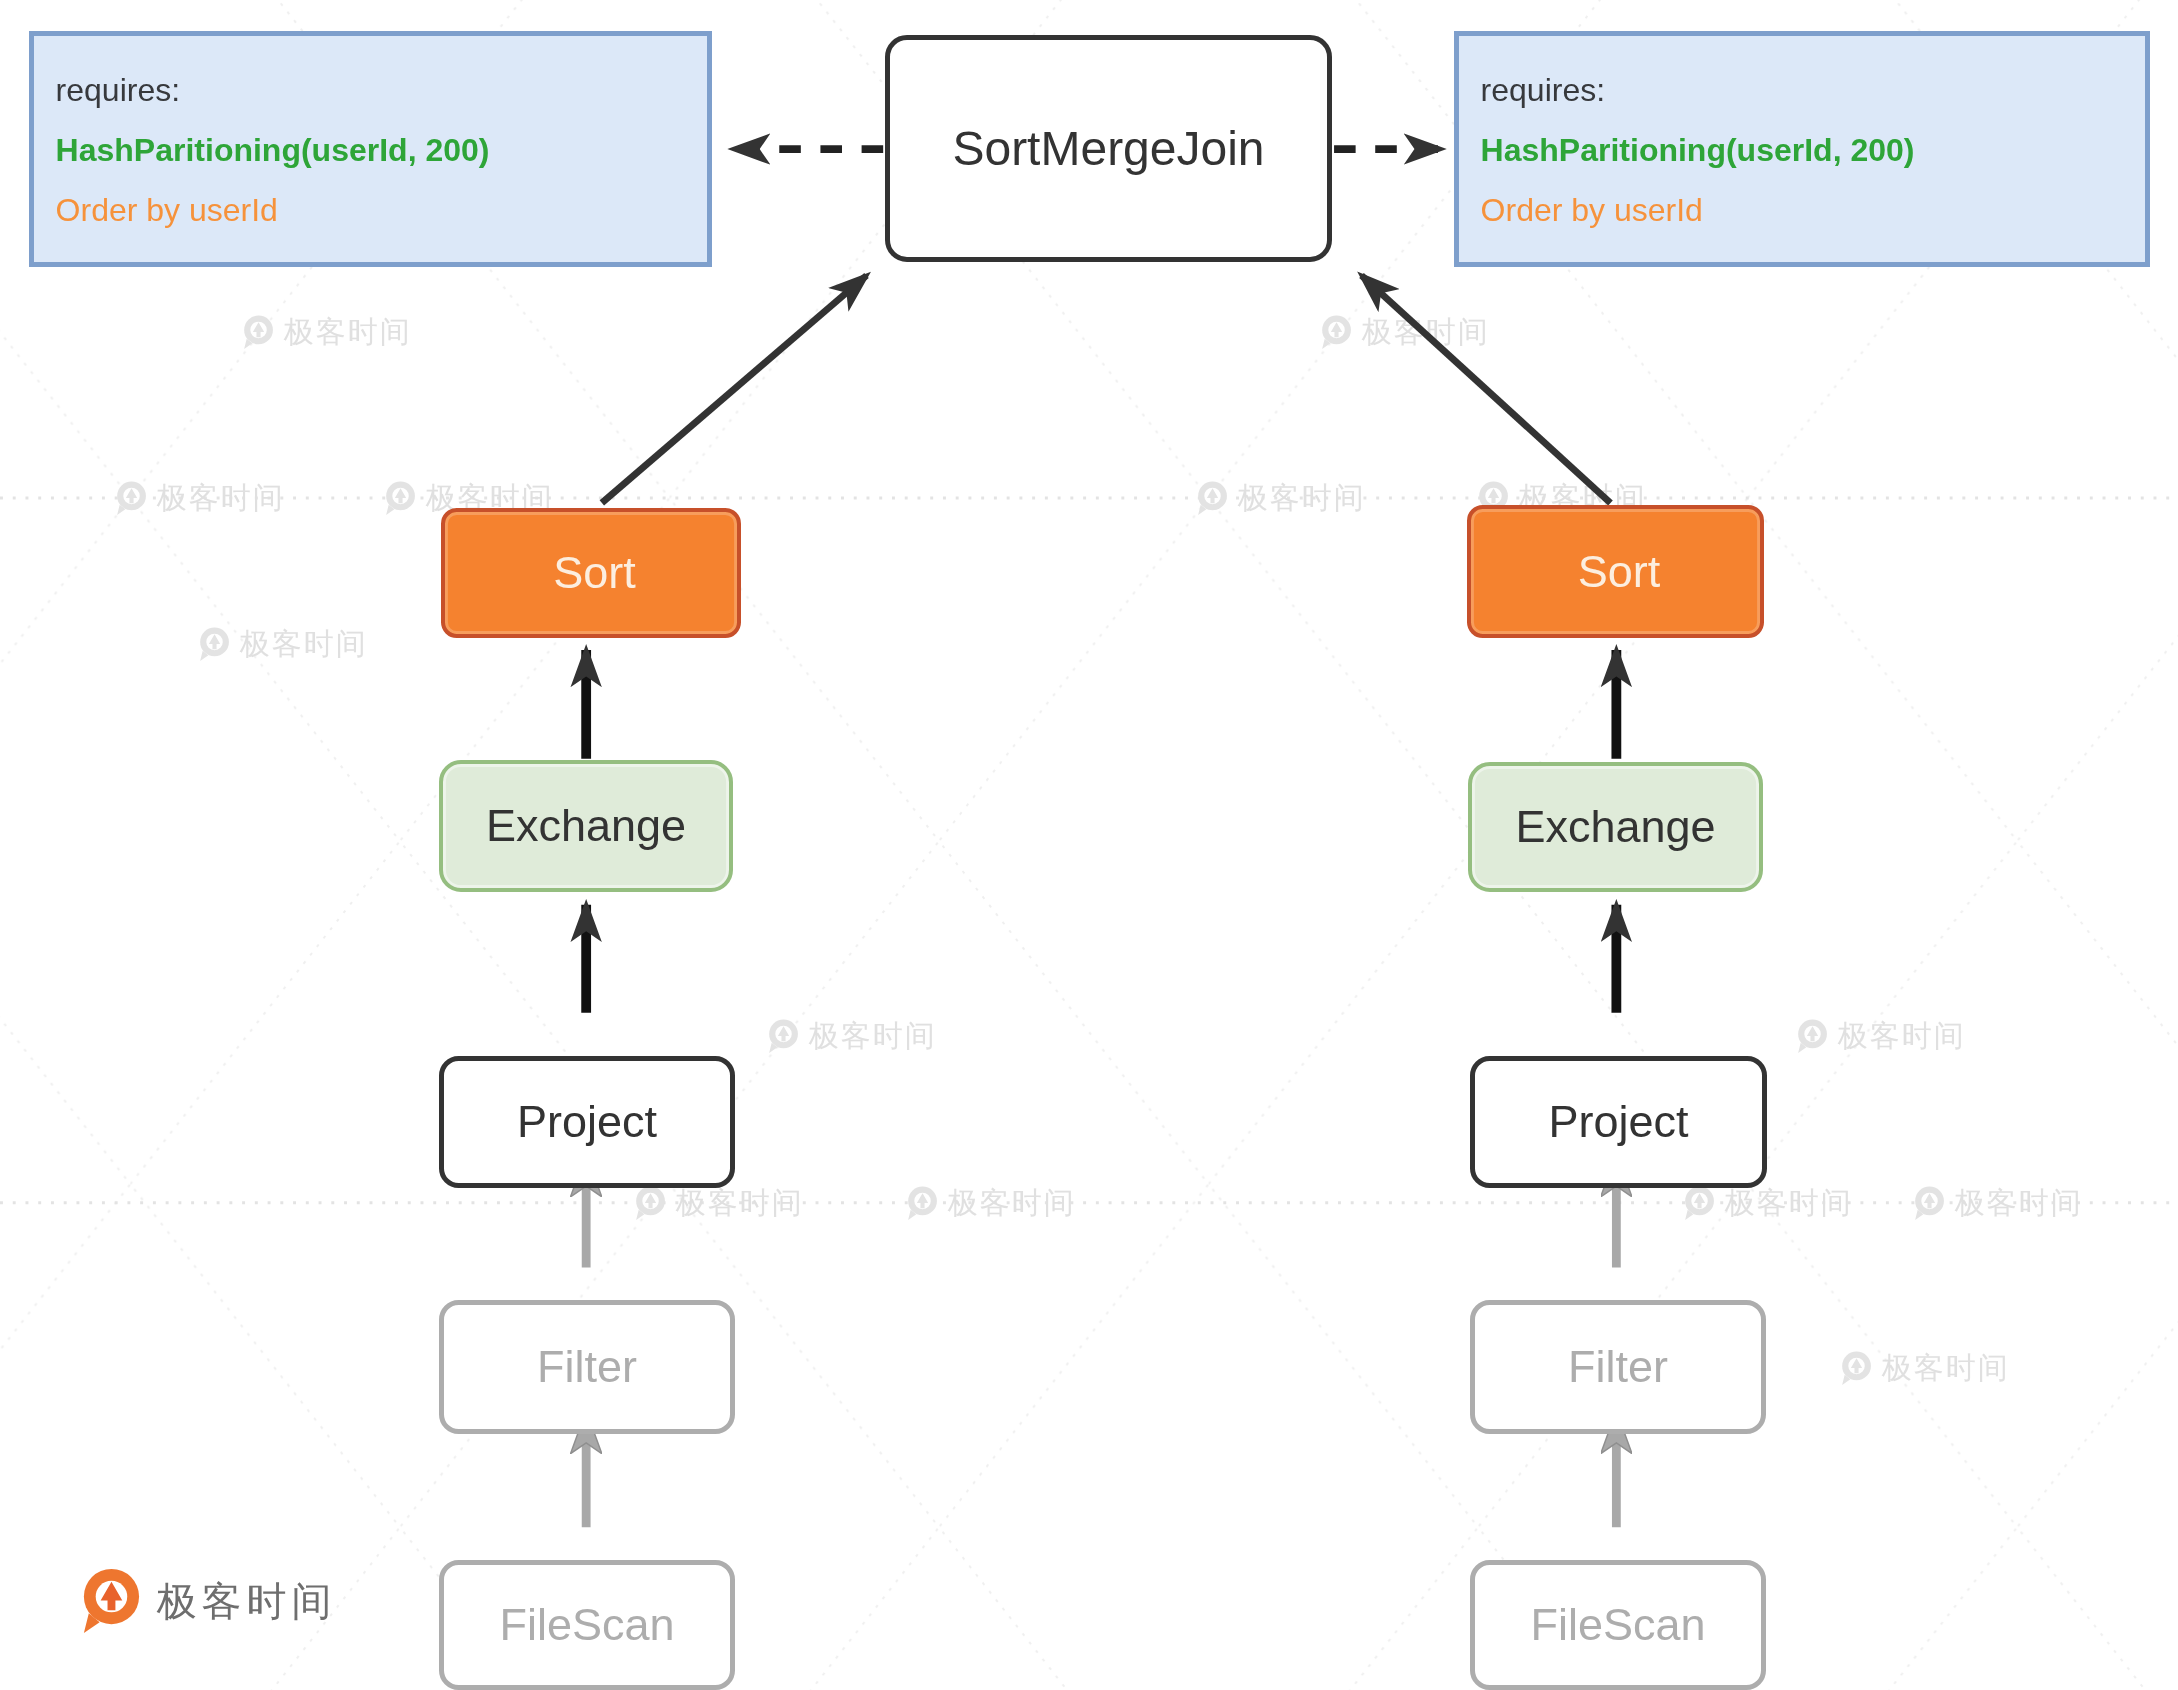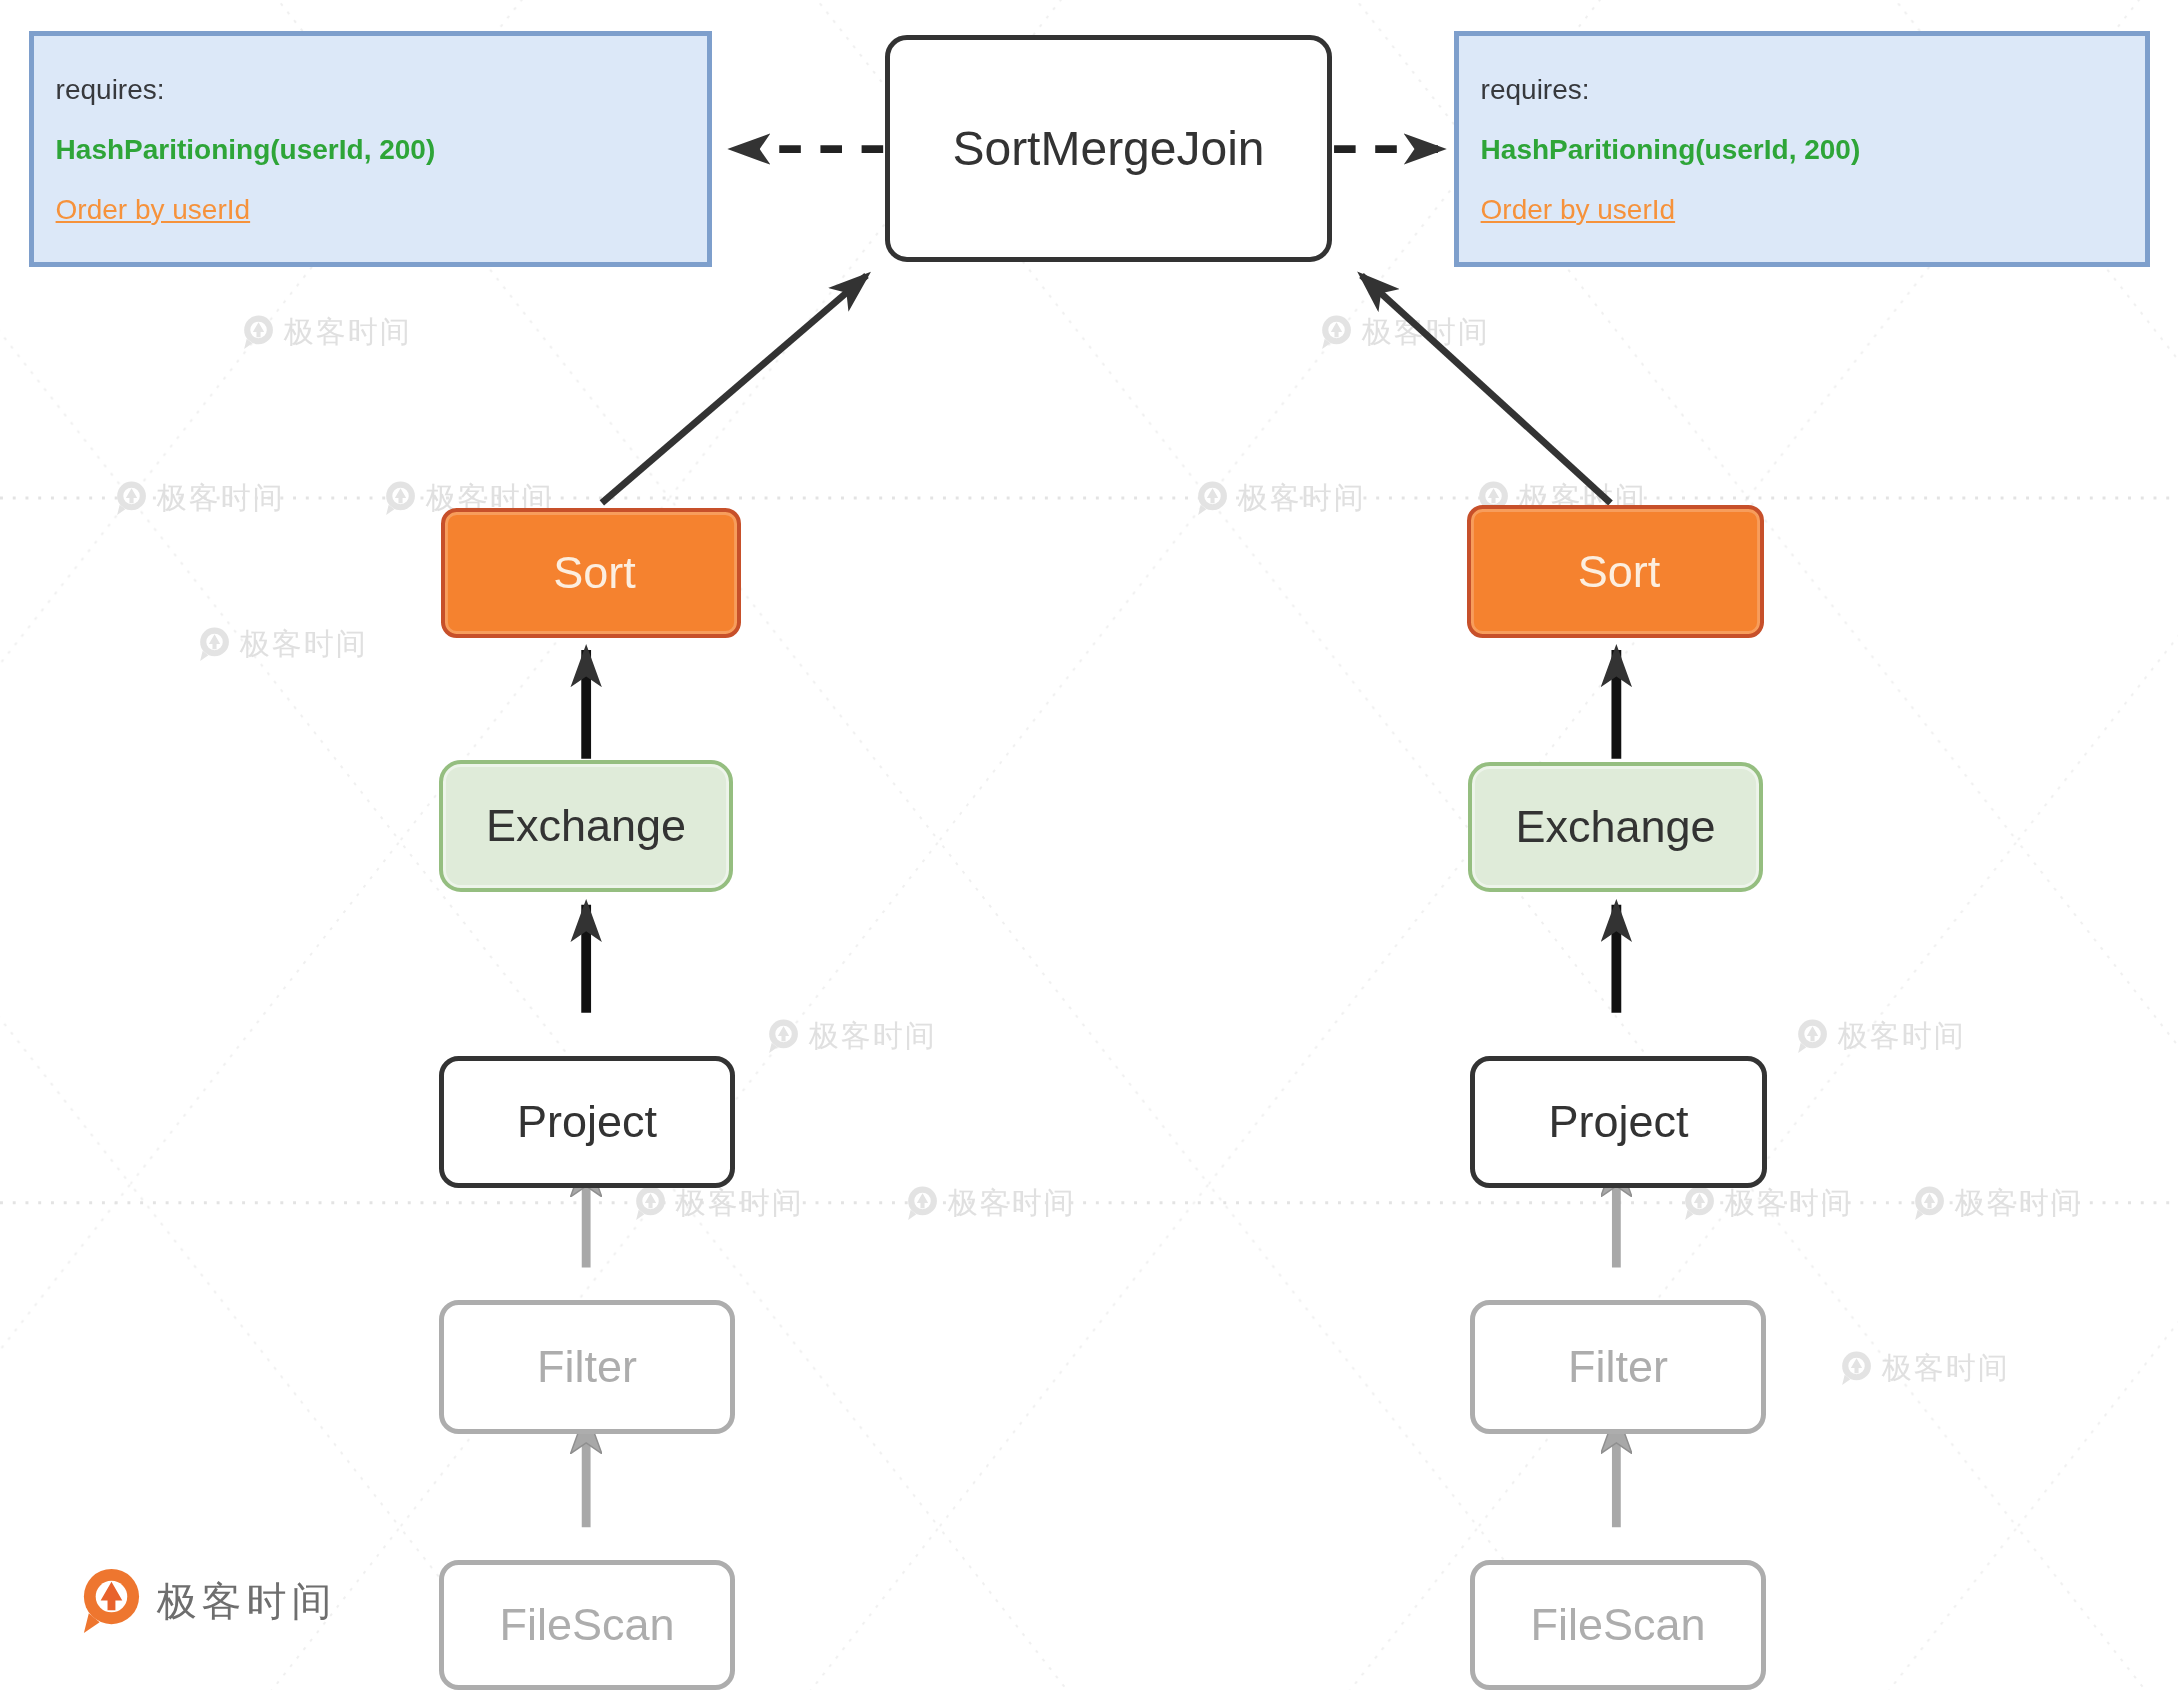--- a/index.html
+++ b/index.html
@@ -43,28 +43,28 @@
   }
   .node.plain{border:5.9px solid var(--c-dark,#333);margin-top:42px;}
   .node.ghost{border:5.9px solid var(--c-gray,#ADADAD);color:var(--c-gray,#ADADAD);margin-top:31px;}
   
   .req{
     position:absolute;
     box-sizing:border-box;
     background:var(--c-blue-fill,#DCE8F8);
     border:5.9px solid var(--c-blue-border,#7E9FCC);
     padding:23.5px 21.6px 0 21.6px;
-    font-size:28px;
+    font-size:32px;
     line-height:60px;
     color:#37393D;
     white-space:nowrap;
     overflow:hidden;
   }
   .req .green{color:var(--c-green-text,#2EA538);display:block;font-weight:bold;}
-  .req .orange{color:var(--c-orange-text,#F6923B);display:block;text-decoration:underline;}
+  .req .orange{color:var(--c-orange-text,#F6923B);display:block;}
   .req .dark{display:block;}
   
   .wm{
     position:absolute;
     display:flex;align-items:center;gap:8.8px;
     color:#E0E0E0;
     font-size:30px;
     letter-spacing:2px;
     user-select:none;
     white-space:nowrap;

